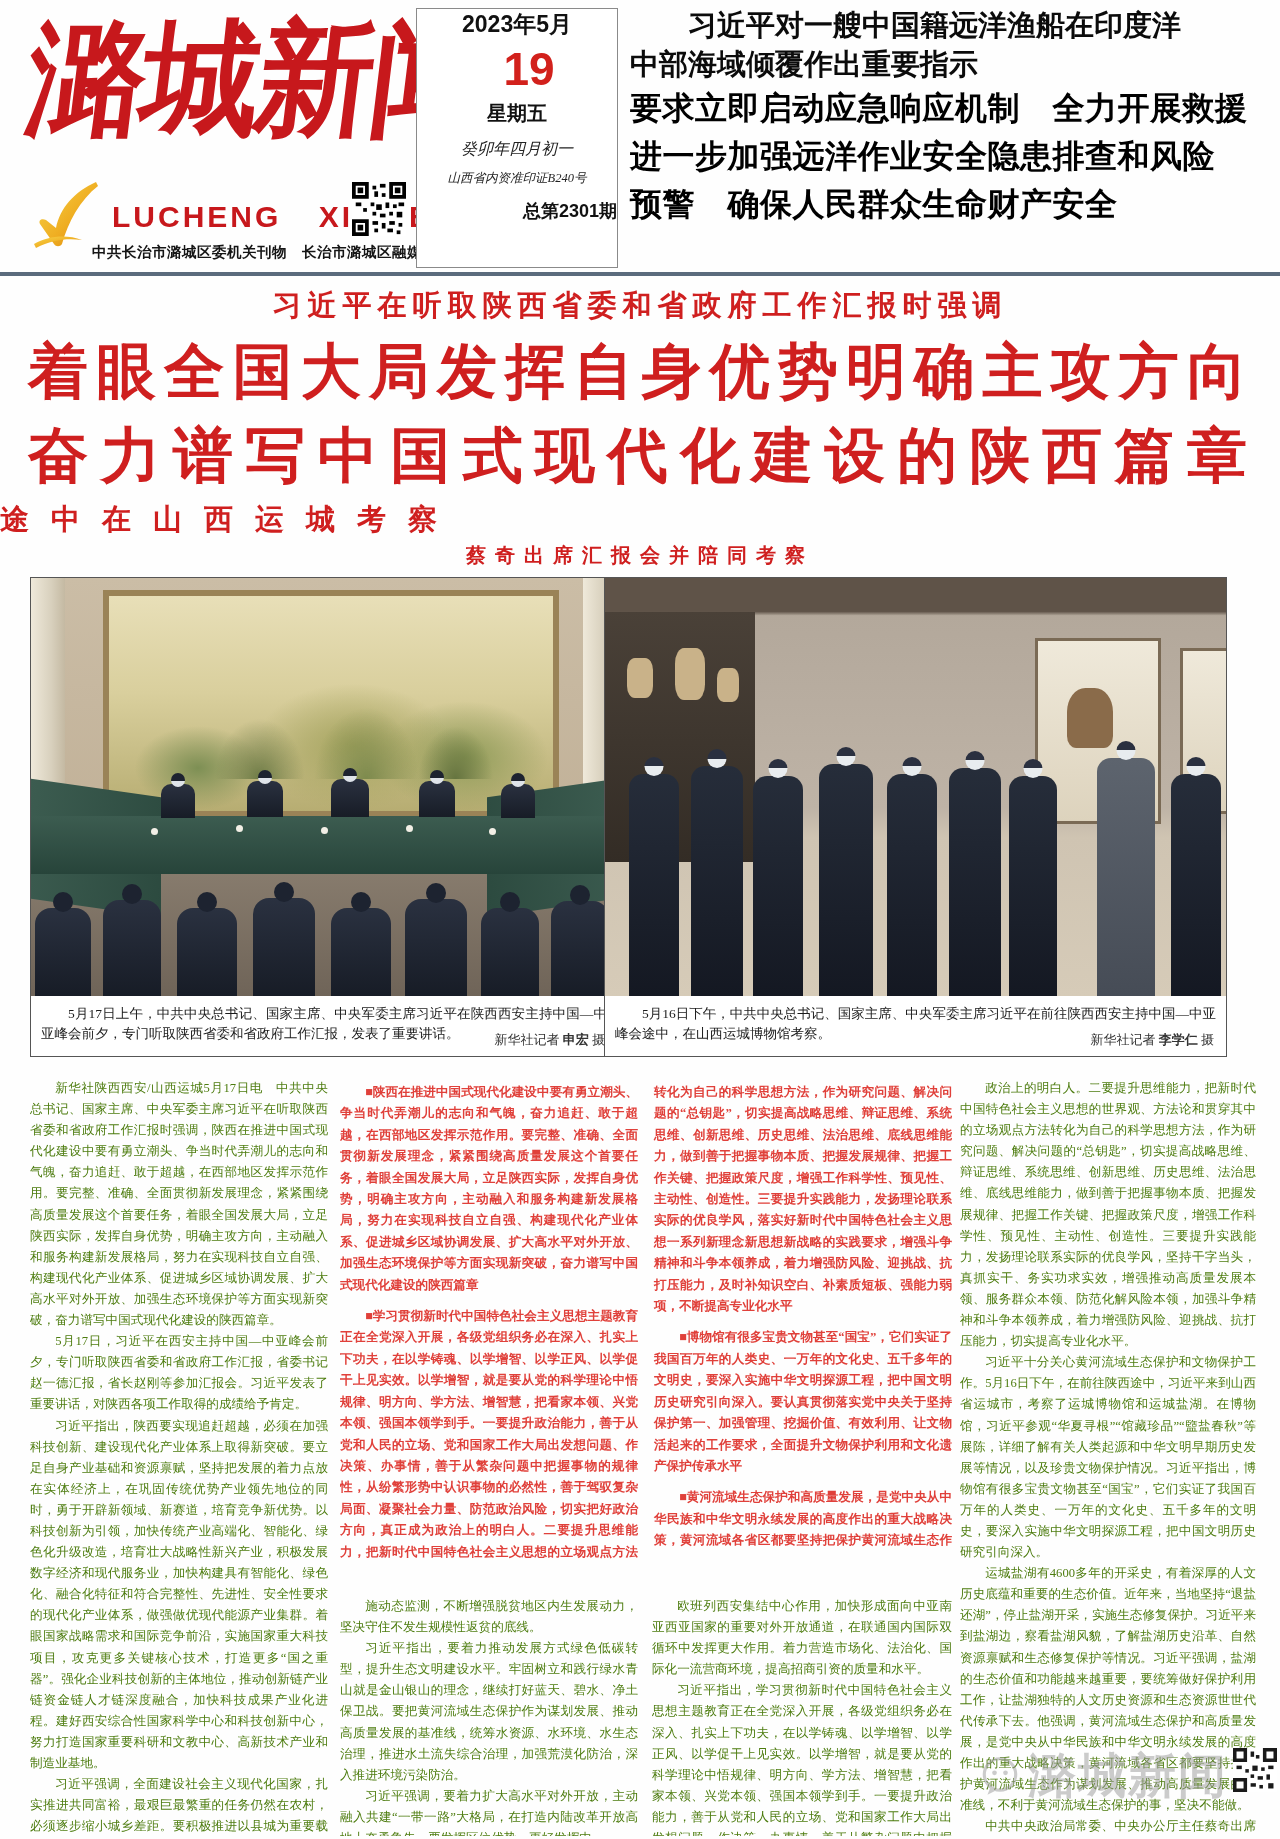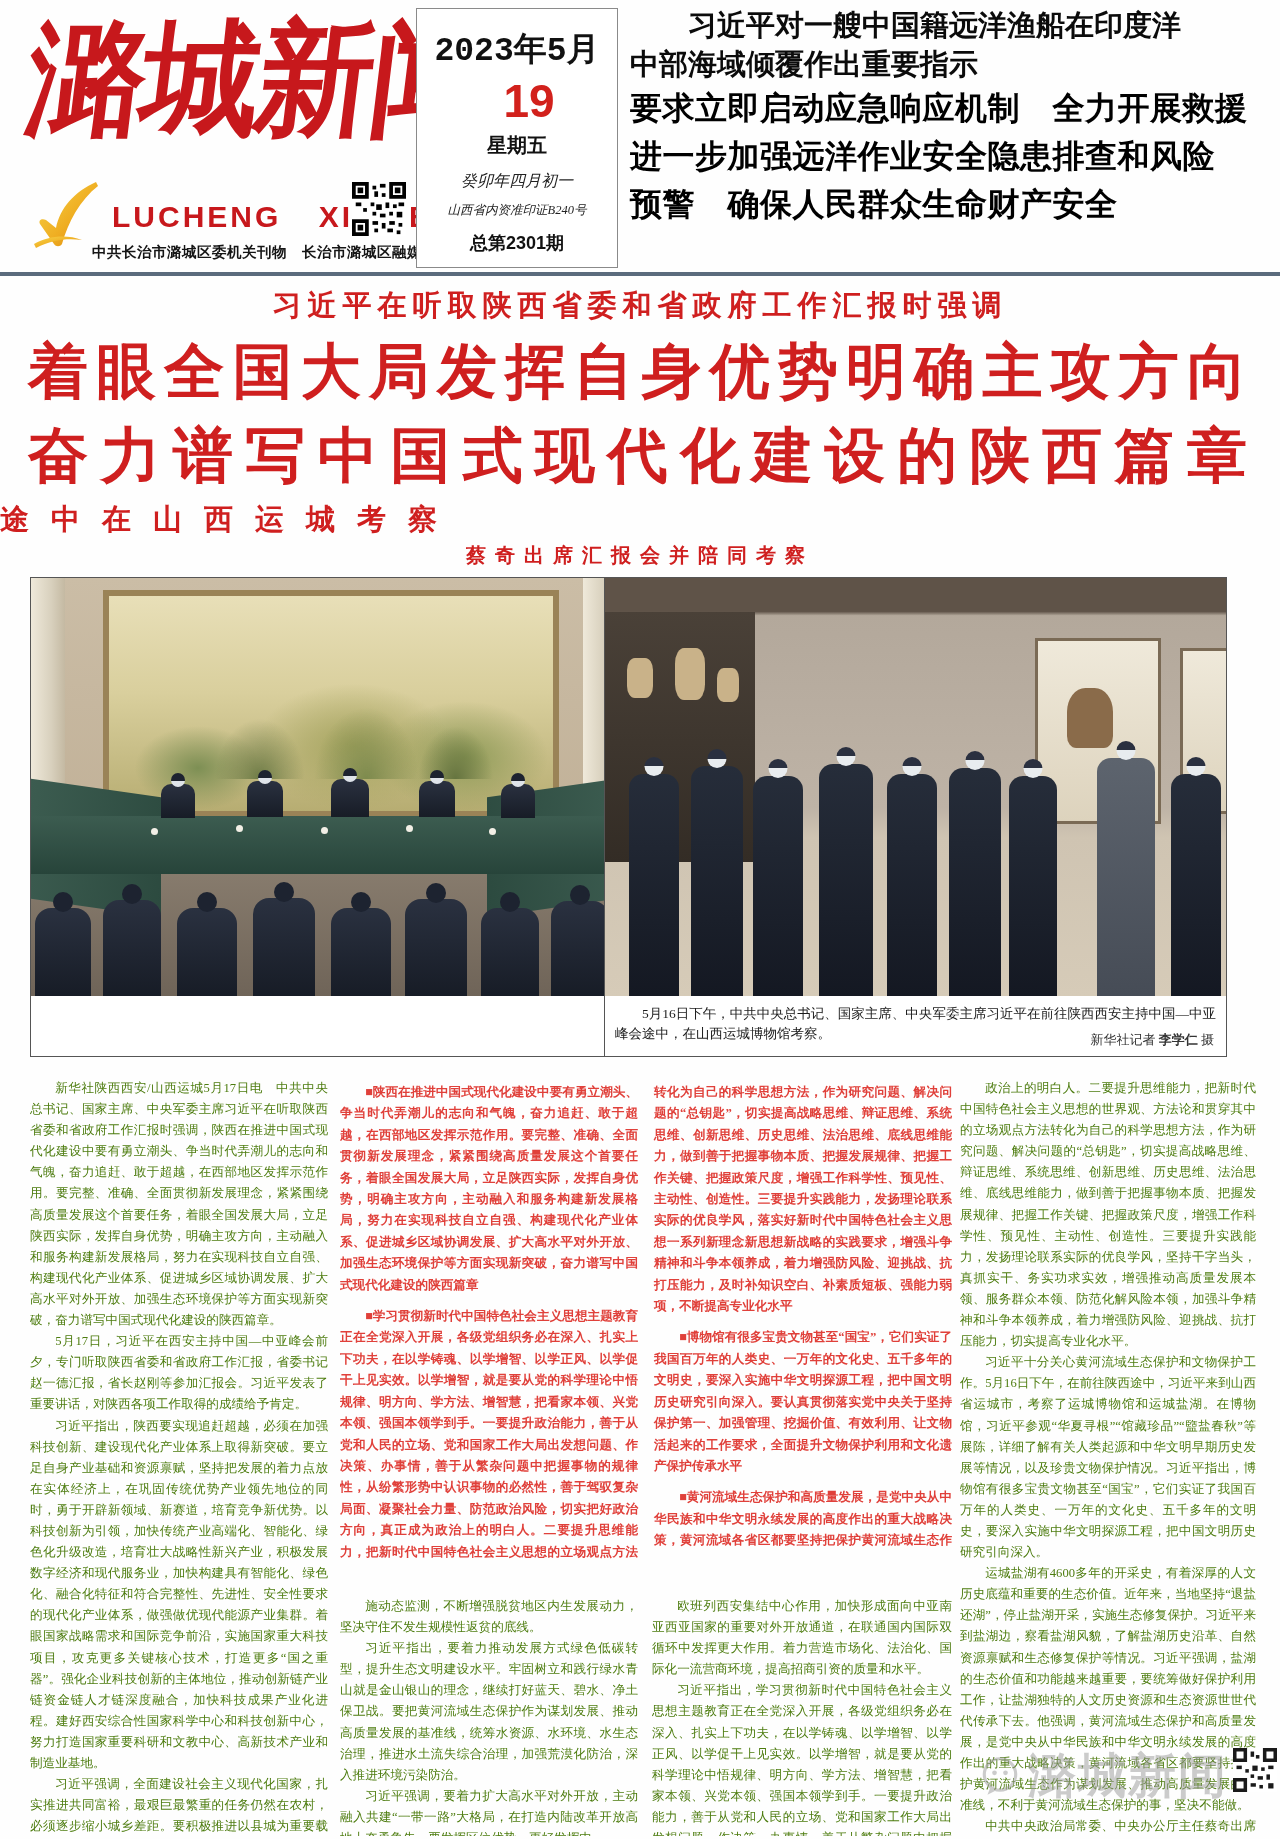--- a/index.html
+++ b/index.html
@@ -16,27 +16,27 @@
     font-size:30px;font-weight:800;color:#c7181c;letter-spacing:3px;word-spacing:26px;}
   .organ-line{left:92px;top:243px;font-size:14.5px;color:#151515;letter-spacing:.5px;
     font-family:"Liberation Sans", sans-serif;font-weight:600;}
   .logo-swoosh{left:26px;top:178px;width:82px;height:78px;}
   .qr{image-rendering:pixelated;background:#fff;}
   .qr-mast{left:352px;top:182px;width:54px;height:54px;}
 
   
   .date-box{left:416px;top:8px;width:200px;height:258px;border:1px solid #8a8a8a;
     text-align:center;background:#fff;}
-  .db-ym{margin-top:18px;font-size:33px;font-weight:700;font-family:Liberation Mono, monospace;}
+  .db-ym{font-size:23px;font-weight:700;font-family:Liberation Sans, sans-serif;}
   .db-day{margin-top:6px;font-size:46px;line-height:46px;font-weight:800;color:#d2211c;
     font-family:"Liberation Sans", sans-serif;padding-left:24px;}
   .db-week{margin-top:8px;font-size:20px;font-weight:700;font-family:"Liberation Sans", sans-serif;}
   .db-lunar{margin-top:12px;font-size:16px;font-style:italic;color:#222;}
   .db-lic{margin-top:10px;font-size:12.5px;font-style:italic;color:#222;}
-  .db-issue{margin-top:12px;font-size:18px;font-weight:700;font-family:"Liberation Sans", sans-serif;}
+  .db-issue{margin-top:12px;font-size:18px;font-weight:700;font-family:"Liberation Sans", sans-serif;text-align:right;}
 
   
   .topstory{left:630px;top:6px;width:642px;}
   .ts-kicker{font-family:"Liberation Sans", sans-serif;font-size:29px;line-height:39px;
     font-weight:800;color:#0b0b0b;}
   .ts-kicker .ind{display:inline-block;width:58px;}
   .ts-head{font-family:"Liberation Sans", sans-serif;font-size:32px;line-height:48px;
     font-weight:900;color:#000;letter-spacing:.5px;}
 
   .rule-blue{left:0;top:272px;width:1280px;height:4px;background:#5b6b7d;}
@@ -221,20 +221,28 @@
       <div class="fig small msk" style="left:470px;top:206px;width:34px;height:34px;"></div>
       <div class="fig" style="left:4px;top:330px;width:56px;height:88px;"></div>
       <div class="fig" style="left:72px;top:322px;width:58px;height:96px;"></div>
       <div class="fig" style="left:146px;top:330px;width:60px;height:88px;"></div>
       <div class="fig" style="left:222px;top:320px;width:62px;height:98px;"></div>
       <div class="fig" style="left:300px;top:330px;width:60px;height:88px;"></div>
       <div class="fig" style="left:374px;top:321px;width:62px;height:97px;"></div>
       <div class="fig" style="left:450px;top:330px;width:58px;height:88px;"></div>
       <div class="fig" style="left:520px;top:323px;width:58px;height:95px;"></div>
     </div>
+    <div class="cap">
+      <span class="cap-text">5月17日上午，中共中央总书记、国家主席、中央军委主席习近平在陕西西安主持中国—中亚峰会前夕，专门听取陕西省委和省政府工作汇报，发表了重要讲话。</span>
+      <span class="credit">
+        <span>新华社记者</span>
+        <b>申宏</b>
+        <span>摄</span>
+      </span>
+    </div>
   </div>
 
   <div class="abs photo-frame pf-right">
     <div class="photo p2">
       <div class="dark-wall"></div>
       <div class="relic" style="left:22px;top:80px;width:26px;height:40px;"></div>
       <div class="relic" style="left:70px;top:70px;width:30px;height:52px;"></div>
       <div class="relic" style="left:112px;top:90px;width:22px;height:34px;"></div>
       <div class="vitrine" style="left:430px;top:60px;width:120px;height:180px;"></div>
       <div class="artifact" style="left:462px;top:110px;width:46px;height:60px;"></div>

